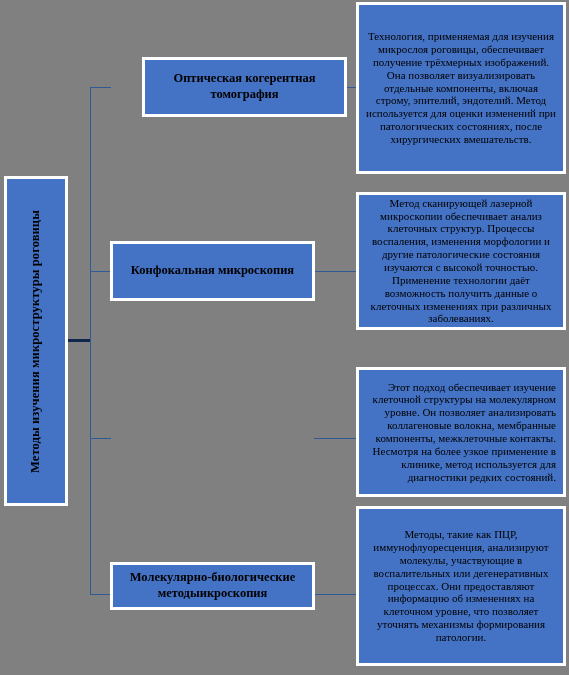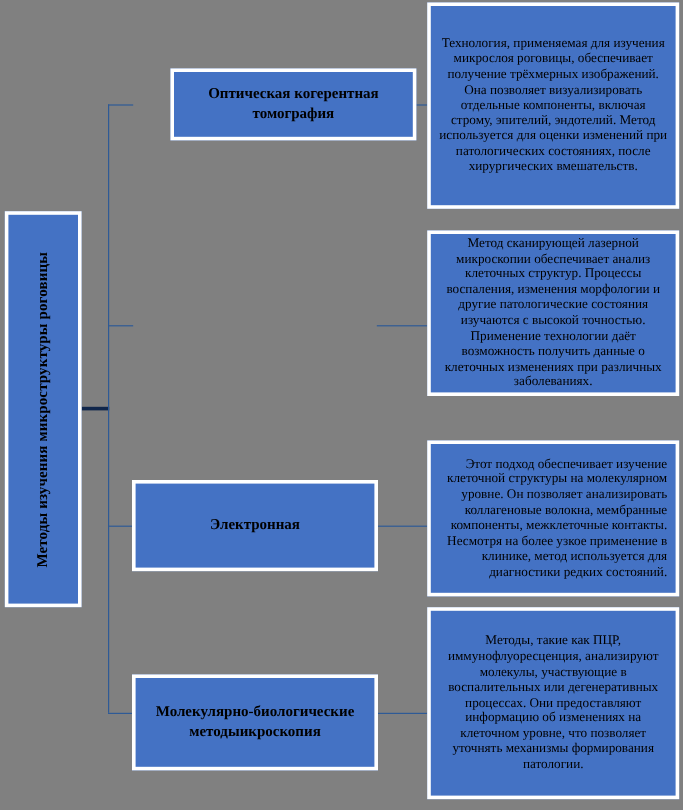--- a/index.html
+++ b/index.html
@@ -55,21 +55,21 @@
     left: 110px;
     width: 205px;
     font-weight: bold;
     font-size: 12.5px;
     line-height: 1.25;
     padding: 2px 6px;
   }
   #method-0 { top: 57px;  height: 60px; margin-left: 32px; }
   #method-1 { top: 241px; height: 60px; }
   #method-2 { top: 400px; height: 76px; }
-  #method-3 { top: 562px; height: 80px; }
+  #method-3 { top: 562px; height: 48px; }
 
   
   .desc {
     left: 356px;
     width: 210px;
     font-size: 11px;
     line-height: 1.17;
     padding: 4px 7px;
     font-weight: normal;
   }
@@ -131,22 +131,22 @@
   <div class="conn conn-h" id="conn-link-2"></div>
   <div class="conn conn-h" id="conn-link-3"></div>
 
   <div class="node" id="root-node">
     <span class="vtext">Методы изучения микроструктуры роговицы</span>
   </div>
 
   <div class="node method" id="method-0">
     <span>Оптическая когерентная томография</span>
   </div>
-  <div class="node method" id="method-2">
-    <span>Электронная</span>
+  <div class="node method" id="method-1">
+    <span>Конфокальная микроскопия</span>
   </div>
   <div class="node method" id="method-3">
     <span>Молекулярно-биологические методыикроскопия</span>
   </div>
 
   <div class="node desc" id="desc-0">
     <span>Технология, применяемая для изучения микрослоя роговицы, обеспечивает получение трёхмерных изображений. Она позволяет визуализировать отдельные компоненты, включая строму, эпителий, эндотелий. Метод используется для оценки изменений при патологических состояниях, после хирургических вмешательств.</span>
   </div>
   <div class="node desc" id="desc-1">
     <span>Метод сканирующей лазерной микроскопии обеспечивает анализ клеточных структур. Процессы воспаления, изменения морфологии и другие патологические состояния изучаются с высокой точностью. Применение технологии даёт возможность получить данные о клеточных изменениях при различных заболеваниях.</span>

